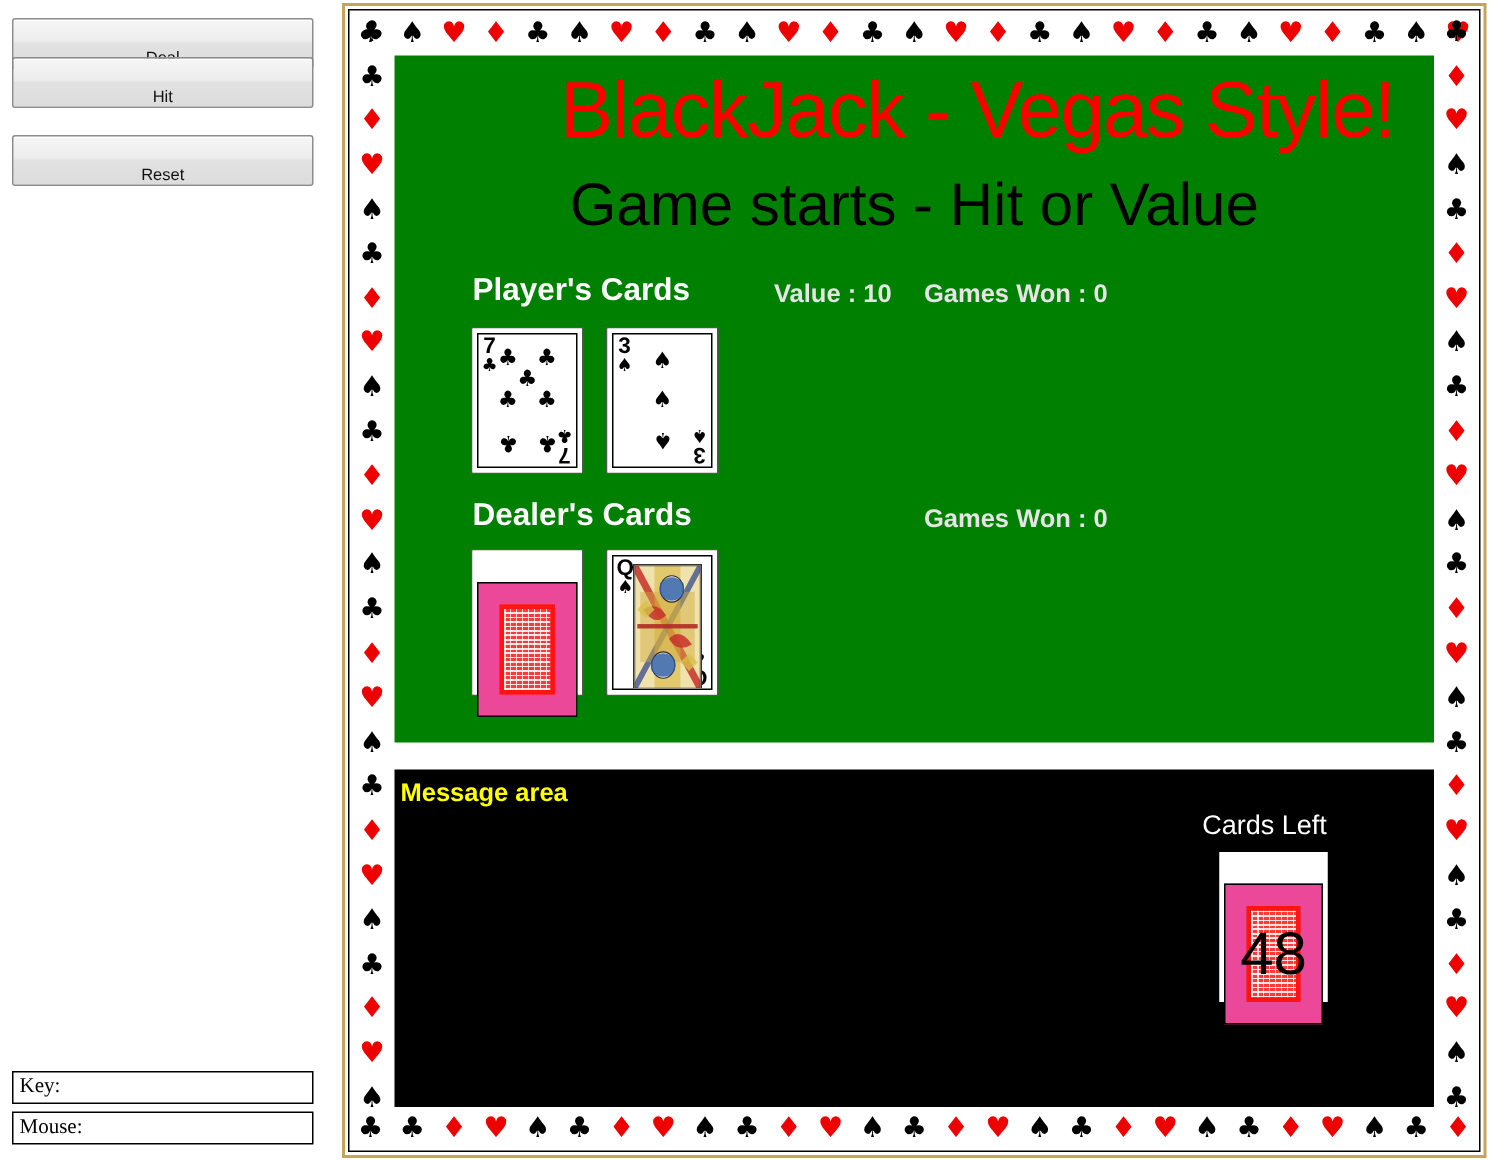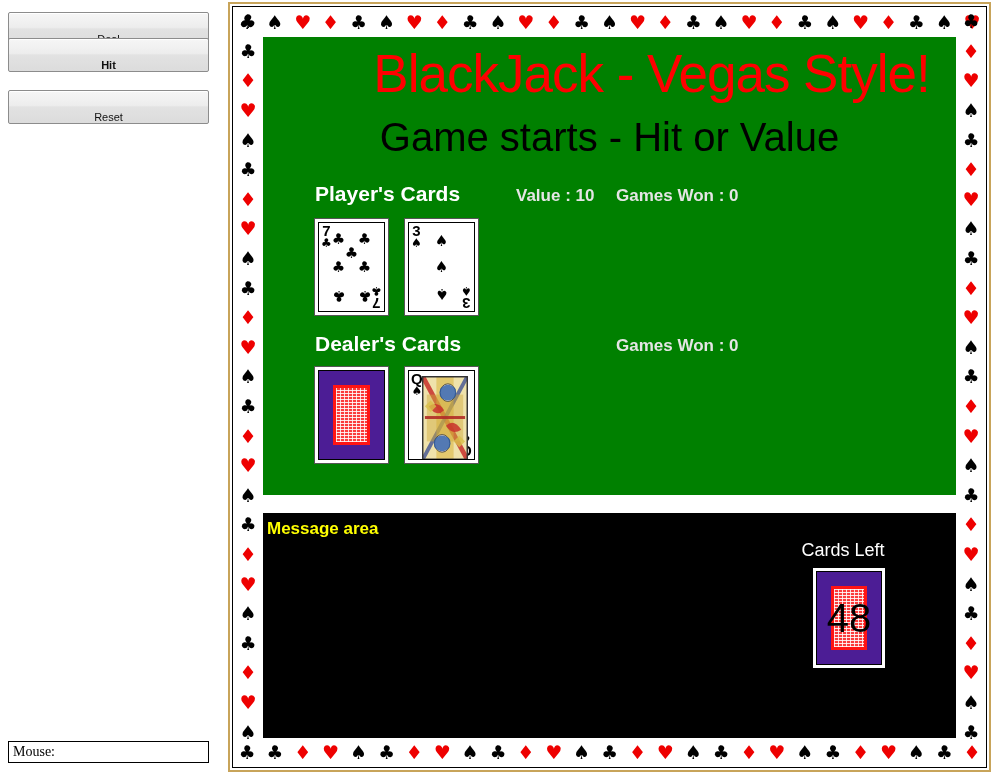--- a/index.html
+++ b/index.html
@@ -35,21 +35,21 @@
     font-family: "Liberation Sans", sans-serif;
     font-size: 11px;
     color: #111111;
     text-align: center;
     line-height: 20px;
     padding: 16px;
     cursor: pointer;
     box-sizing: border-box;
   }
   #btn-deal  { top: 12px; }
-  #btn-hit   { top: 38px; font-weight: bold; }
+  #btn-hit   { top: 38px; }
   #btn-stand { top: 64px; }
   #btn-reset { top: 90px; }
 
   .status-field {
     position: absolute;
     left: 8px;
     width: 201px;
     height: 22px;
     background: #ffffff;
     border: 1px solid #000000;
@@ -227,26 +227,26 @@
     font-family: "DejaVu Sans", sans-serif;
     font-size: 15px;
     line-height: 1;
     transform: translate(-50%, -50%);
   }
   .pip.flip { transform: translate(-50%, -50%) rotate(180deg); }
 
   
   .card-back-inner {
     position: absolute;
-    left: 0; top: 0;
+    left: 0; top: 18px;
     width: 100%;
     height: 100%;
     box-sizing: border-box;
     border: 1px solid #000000;
-    background: #4c1d95;
+    background: #ec4899;
     padding: 14px;
   }
   .card-back-pattern {
     width: 100%;
     height: 100%;
     box-sizing: border-box;
     border: 3px solid #ff1414;
     background-color: #fb3a3a;
     background-image:
       repeating-linear-gradient(0deg, rgba(255,255,255,0.85) 0 1px, rgba(255,255,255,0) 1px 3px),
@@ -330,20 +330,24 @@
   }
 </style>
 </head>
 <body>
 
 <div id="control-panel">
   <button class="ctl-button" id="btn-deal">Deal</button>
   <button class="ctl-button" id="btn-hit">Hit</button>
   <button class="ctl-button" id="btn-reset">Reset</button>
 
+  <div class="status-field" id="field-key">
+    <span>Key:</span>
+    <span></span>
+  </div>
   <div class="status-field" id="field-mouse">
     <span>Mouse:</span>
     <span></span>
   </div>
 </div>
 
 <div id="game-frame">
   <div id="game-inner">
 
     <div class="suit-strip horizontal" id="border-top">

